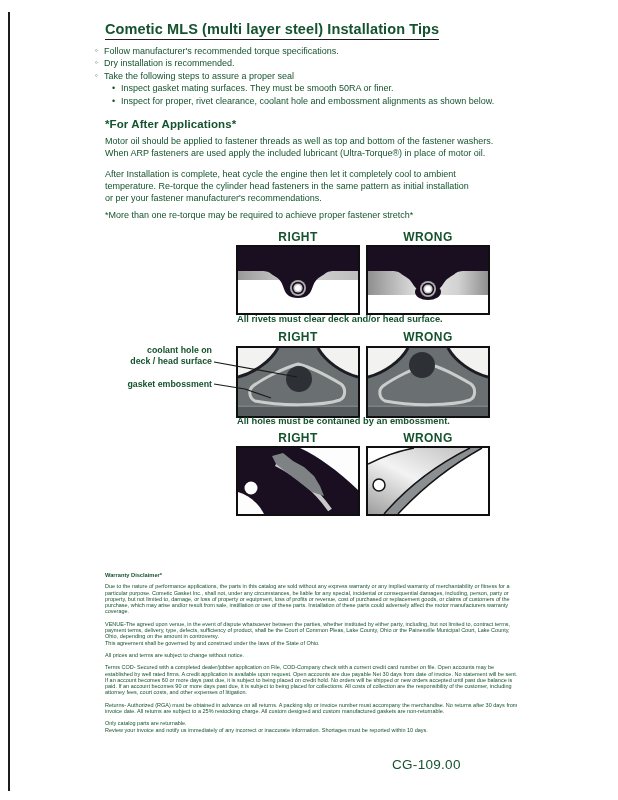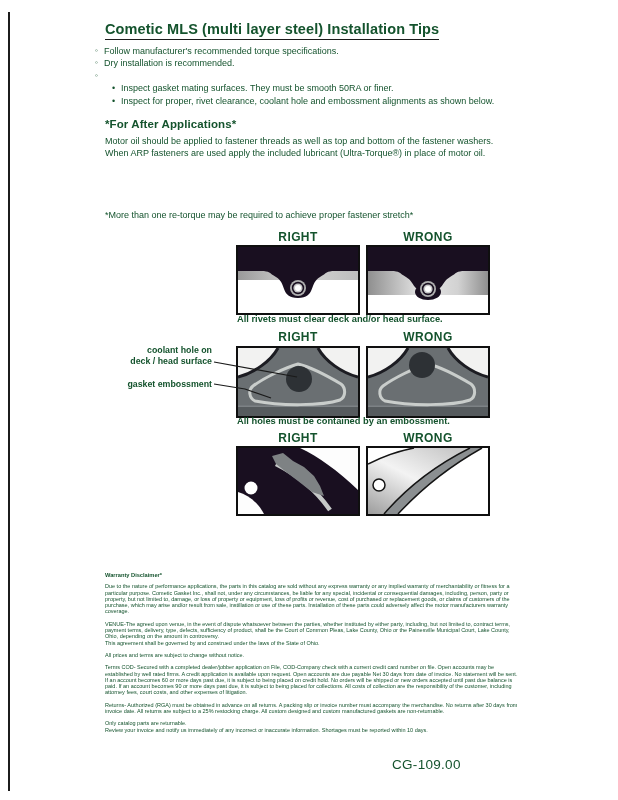--- a/index.html
+++ b/index.html
@@ -47,34 +47,38 @@
     <div class="bullet-row">
       <span class="mk">◦</span>
       <span>Follow manufacturer's recommended torque specifications.</span>
     </div>
     <div class="bullet-row">
       <span class="mk">◦</span>
       <span>Dry installation is recommended.</span>
     </div>
     <div class="bullet-row">
       <span class="mk">◦</span>
+      <span>Take the following steps to assure a proper seal</span>
     </div>
     <div class="bullet-row sub">
       <span class="mk">•</span>
       <span>Inspect gasket mating surfaces.  They must be smooth 50RA or finer.</span>
     </div>
     <div class="bullet-row sub">
       <span class="mk">•</span>
       <span>Inspect for proper, rivet clearance, coolant hole and embossment alignments as shown below.</span>
     </div>
   </div>
 
   <div class="abs h2">*For After Applications*</div>
   <div class="abs para p1">Motor oil should be applied to fastener threads as well as top and bottom of the fastener washers.
 When ARP fasteners are used apply the included lubricant (Ultra-Torque®) in place of motor oil.</div>
+  <div class="abs para p2">After Installation is complete, heat cycle the engine then let it completely cool to ambient
+temperature. Re-torque the cylinder head fasteners in the same pattern as initial installation
+or per your fastener manufacturer's recommendations.</div>
   <div class="abs para note">*More than one re-torque may be required to achieve proper fastener stretch*</div>
 
   <div class="abs dg-label" style="left:236px;top:230px;">RIGHT</div>
   <div class="abs dg-label" style="left:366px;top:230px;">WRONG</div>
 
   <div class="abs panel" style="left:236px;top:245px;">
     <svg width="120" height="66" viewBox="0 0 120 66">
       <defs>
         <linearGradient id="gs1" x1="0" y1="0" x2="1" y2="0">
           <stop offset="0" stop-color="#9a9a9a"></stop>

